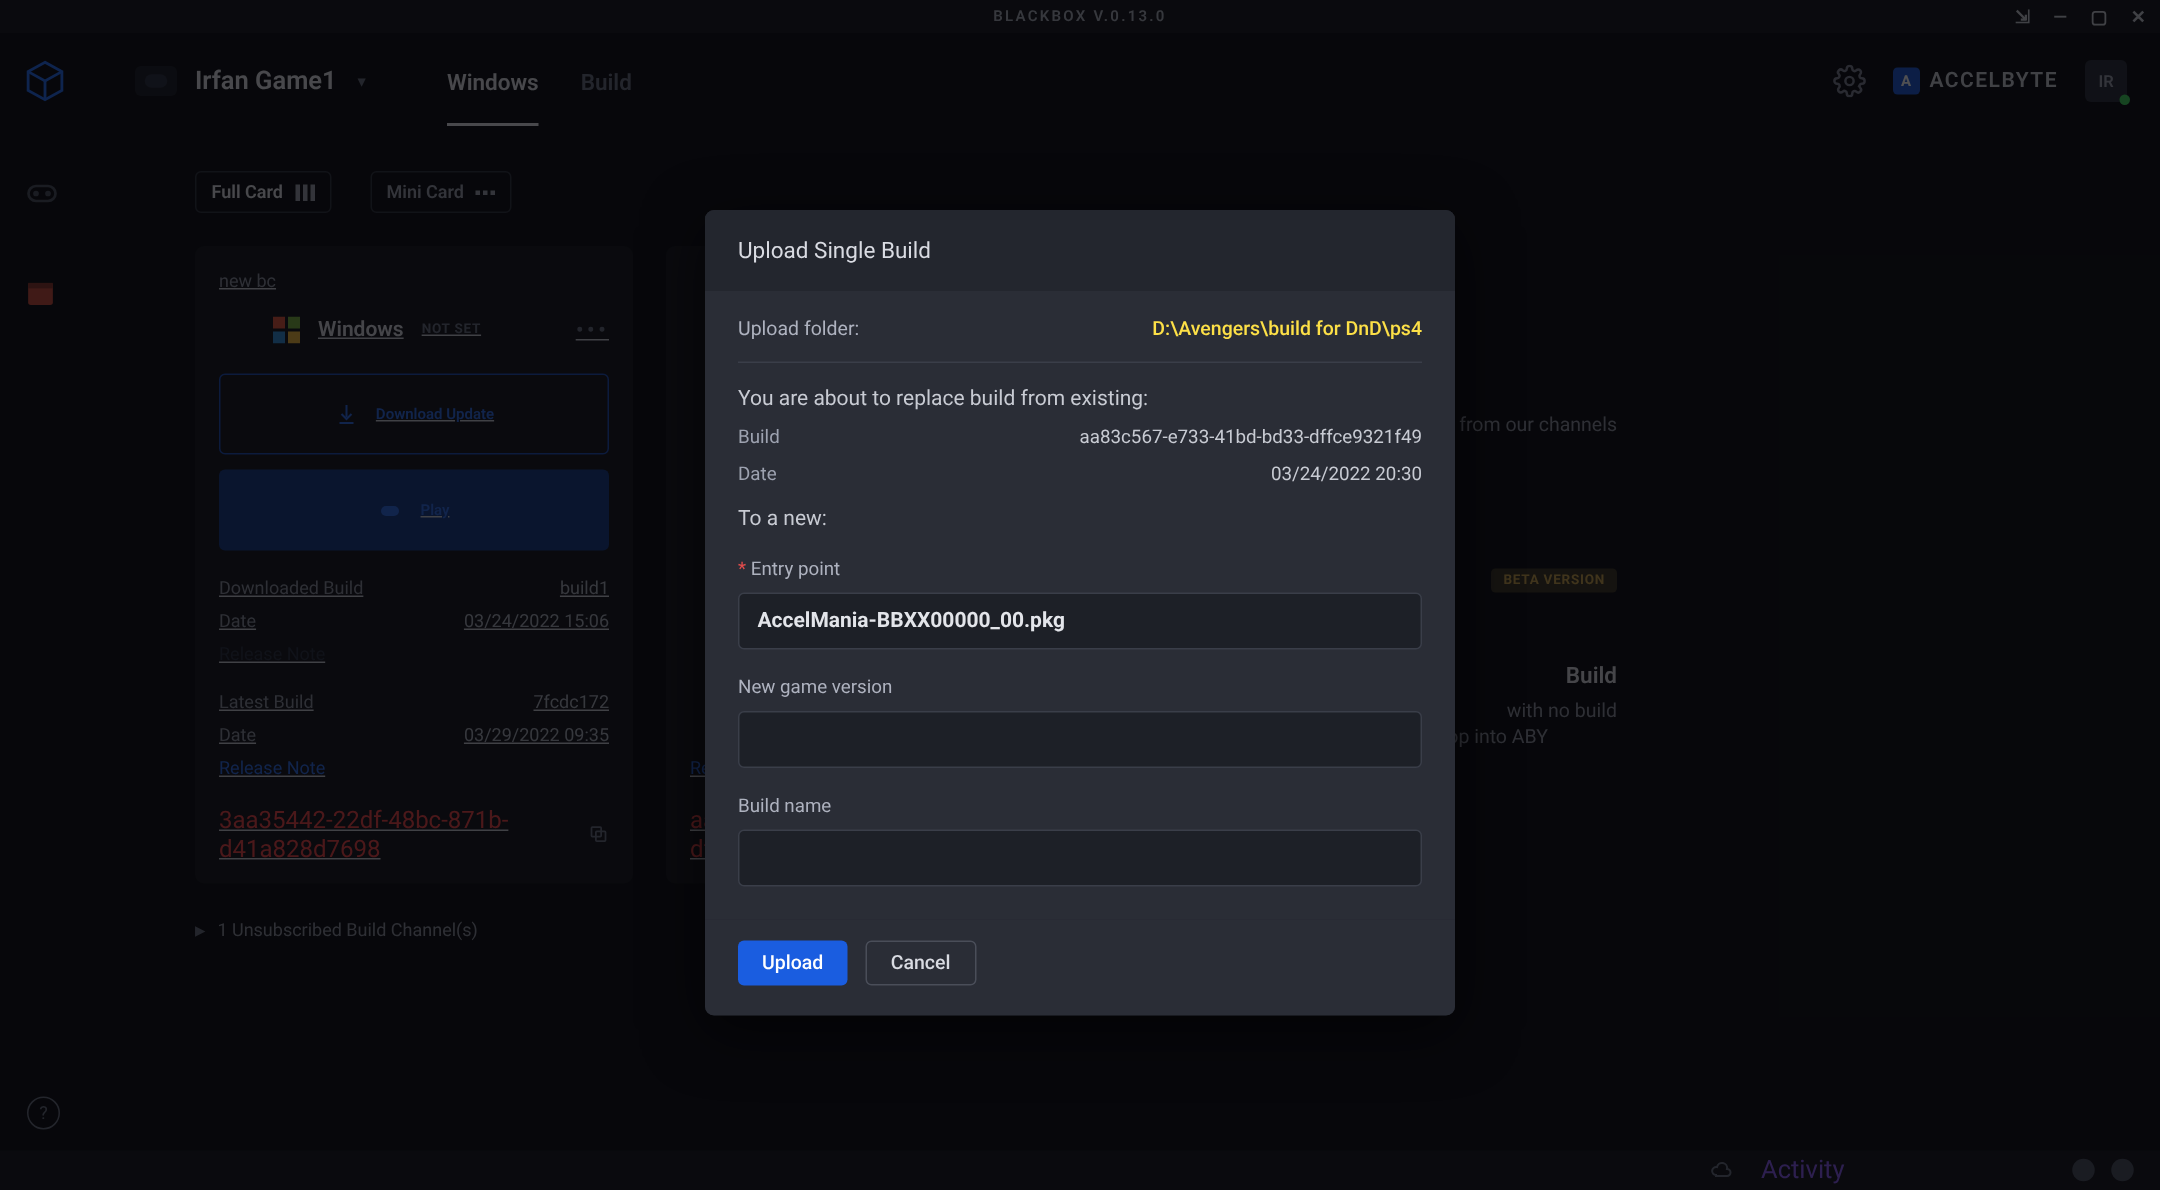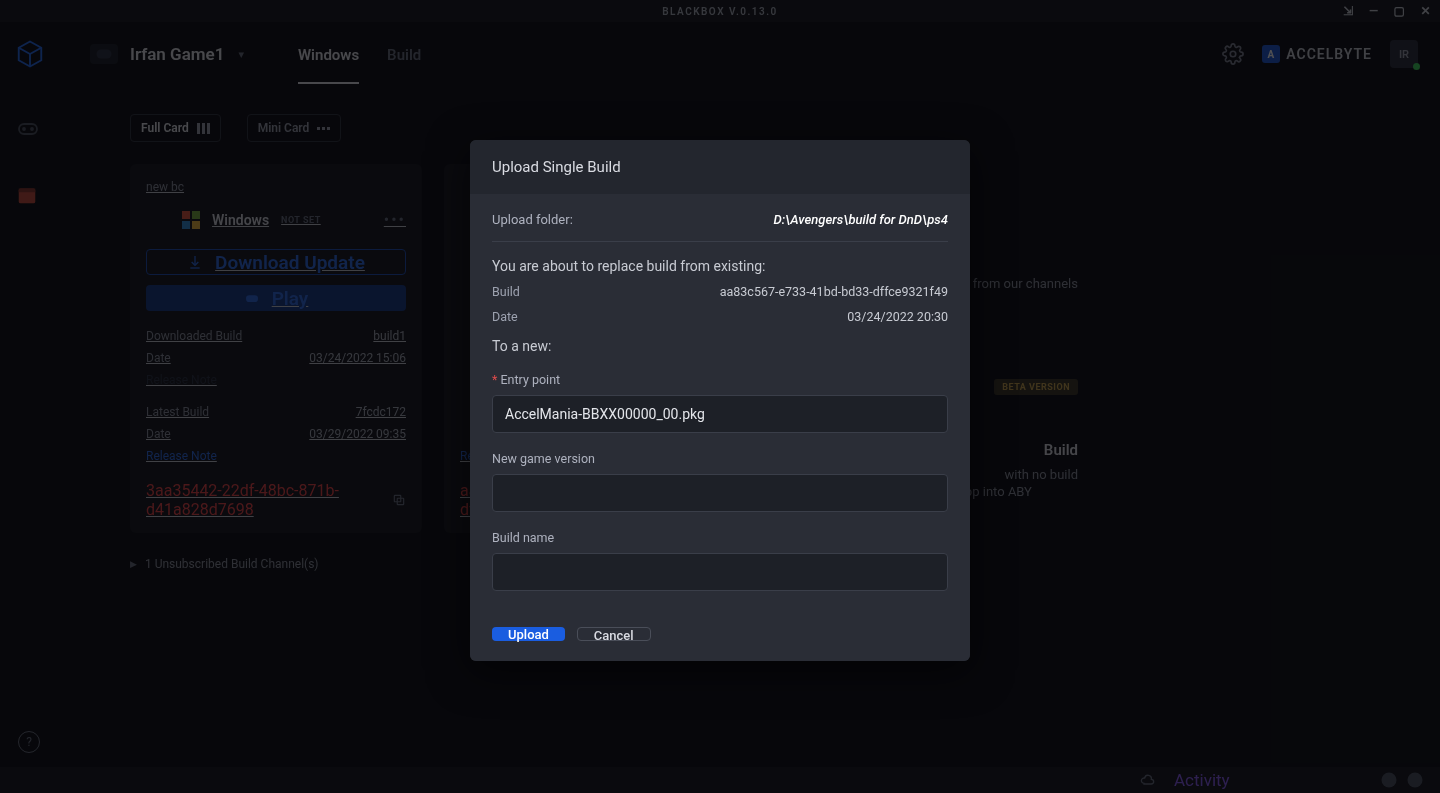--- a/index.html
+++ b/index.html
@@ -45,21 +45,21 @@
 .section-title { margin-top:160px; font-size:13px; color:#8e929f; }
 
 .cards { display:flex; gap:22px; margin-top:22px; }
 .card { width:292px; background:#14161c; border-radius:6px; padding:16px 16px 14px; display:flex; flex-direction:column;text-decoration:underline; }
 .card .cname { font-size:12px; color:#8e929f; margin-bottom:16px; }
 .card .platform { display:flex; align-items:center; gap:12px; margin-bottom:20px;padding-left:36px; }
 .plat-ico { width:18px; height:18px; }
 .plat-name { font-size:14px; font-weight:600; color:#d9dbe2; }
 .notset { font-size:9px; font-weight:700; color:#6a7080; letter-spacing:0.5px; }
 .dots3 { margin-left:auto; color:#6a7080; letter-spacing:2px; cursor:pointer; }
-.btn { width:100%; height:26px; border-radius:4px; display:flex; align-items:center; justify-content:center; gap:12px; font-size:19px; font-weight:600; cursor:pointer; margin-bottom:10px; }
+.btn { width:100%; height:54px; border-radius:4px; display:flex; align-items:center; justify-content:center; gap:12px; font-size:10px; font-weight:600; cursor:pointer; margin-bottom:10px; }
 .btn.outline { border:1px solid #1c4db8; color:#2d6ce8; background:transparent; }
 .btn.solid { background:#163a86; color:#2d6ce8; border:none; }
 .kv { display:flex; justify-content:space-between; font-size:12px; color:#8e929f; margin-top:8px; }
 .kv .v { color:#a9adb8; }
 .rnote { font-size:12px; color:#2d6ce8; margin-top:8px; cursor:pointer; display:block; }
 .rnote.dark { color:#2a3040; }
 .idrow { display:flex; justify-content:flex-end; align-items:center; font-size:16px; color:#ef4444; margin-top:18px; }
 .copyico { color:#6a7080; cursor:pointer; }
 
 .rpanel { width:290px; }
@@ -75,30 +75,30 @@
 
 
 .activity-bar { position:absolute; left:0; right:0; bottom:0; height:26px; background:#14161c; display:flex; align-items:center; justify-content:flex-start; padding-left:1140px; gap:18px; font-size:17px; color:#8b5cf6; }
 
 
 .overlay { position:absolute; inset:0; background:rgba(5,6,9,0.70); display:flex; align-items:flex-start; justify-content:center; padding-top:140px; }
 .modal { width:500px; background:#23262e; border-radius:6px; overflow:hidden; box-shadow:0 10px 40px rgba(0,0,0,0.6); }
 .modal .mhead { padding:18px 22px; font-size:15px; color:#d9dbe2; background:#23262e; }
 .modal .mbody { background:#2a2d36; padding:18px 22px 22px; }
 .mrow { display:flex; justify-content:space-between; font-size:13px; color:#aeb2bf; padding-bottom:14px; border-bottom:1px solid #3a3e49; }
-.mrow .v { color:#ffffff; font-weight:500;font-style:italic; }
+.mrow .v { color:#fde047; font-weight:500; }
 .mtxt { font-size:14px; color:#c8cbd3; margin-top:16px; }
 .mkv { display:flex; justify-content:space-between; font-size:12.5px; color:#9da2b0; margin-top:10px; }
 .mkv .v { color:#c8cbd3; }
 .mlabel { display:block; font-size:12.5px; color:#aeb2bf; margin-top:18px; margin-bottom:8px; }
 .req::before { content:'* '; color:#e24c4c; }
-.minput { width:100%; height:38px; background:#1d2027; border:1px solid #3a3e49; border-radius:4px; padding:0 12px; color:#e3e5ea; font-size:14px; outline:none; }
+.minput { width:100%; height:38px; background:#1d2027; border:1px solid #3a3e49; border-radius:4px; padding:0 12px; color:#e3e5ea; font-size:14px; outline:none;font-weight:bold; }
 .minput::placeholder { color:#5a5f6d; }
 .mfoot { background:#2a2d36; padding:14px 22px 20px; display:flex; gap:12px; }
-.mbtn { height:14px; padding:0 16px; border-radius:4px; font-size:13px; font-weight:500; cursor:pointer; }
+.mbtn { height:30px; padding:0 16px; border-radius:4px; font-size:13px; font-weight:500; cursor:pointer; }
 .mbtn.primary { background:#1a5de0; color:#fff; border:none; }
 .mbtn.secondary { background:transparent; color:#d9dbe2; border:1px solid #4a4e59; }
 
 svg { display:block; }
 </style>
 </head>
 <body>
 
 <div class="titlebar">
   <span>BLACKBOX V.0.13.0</span>

